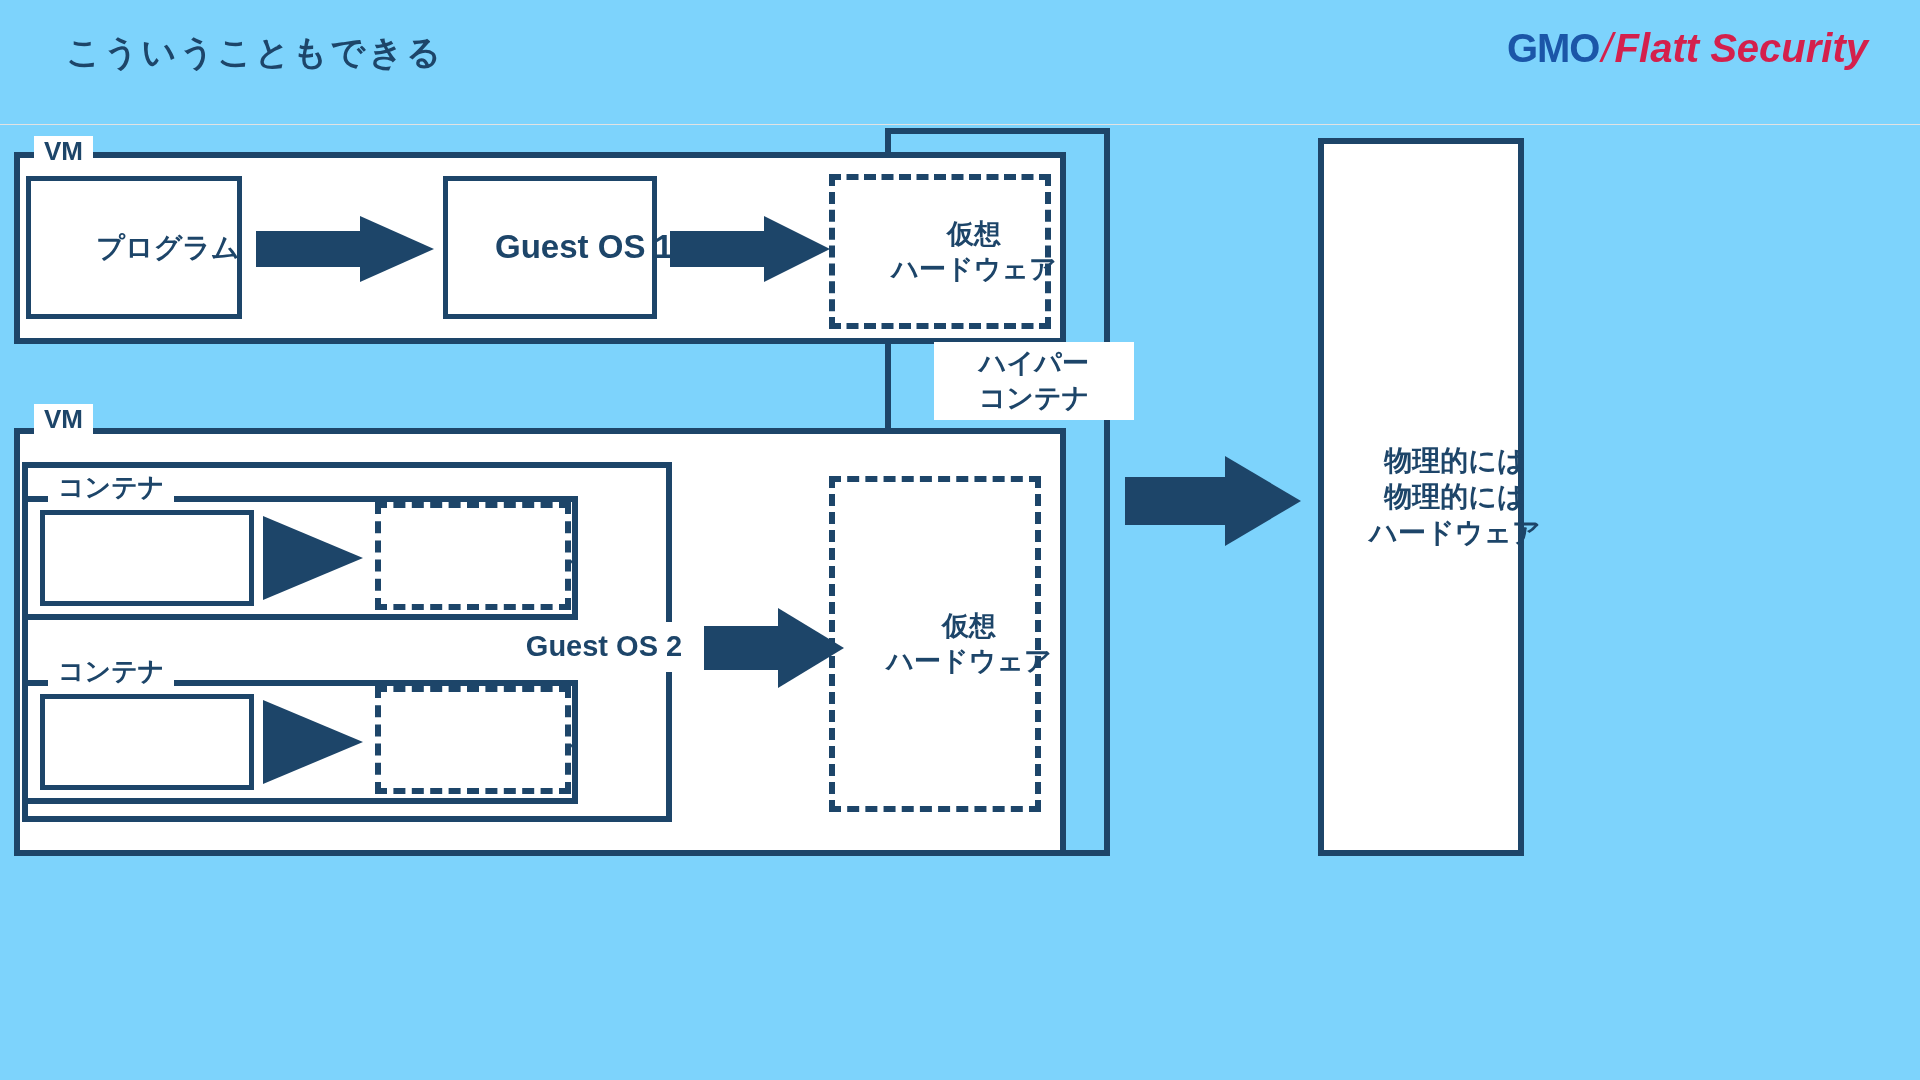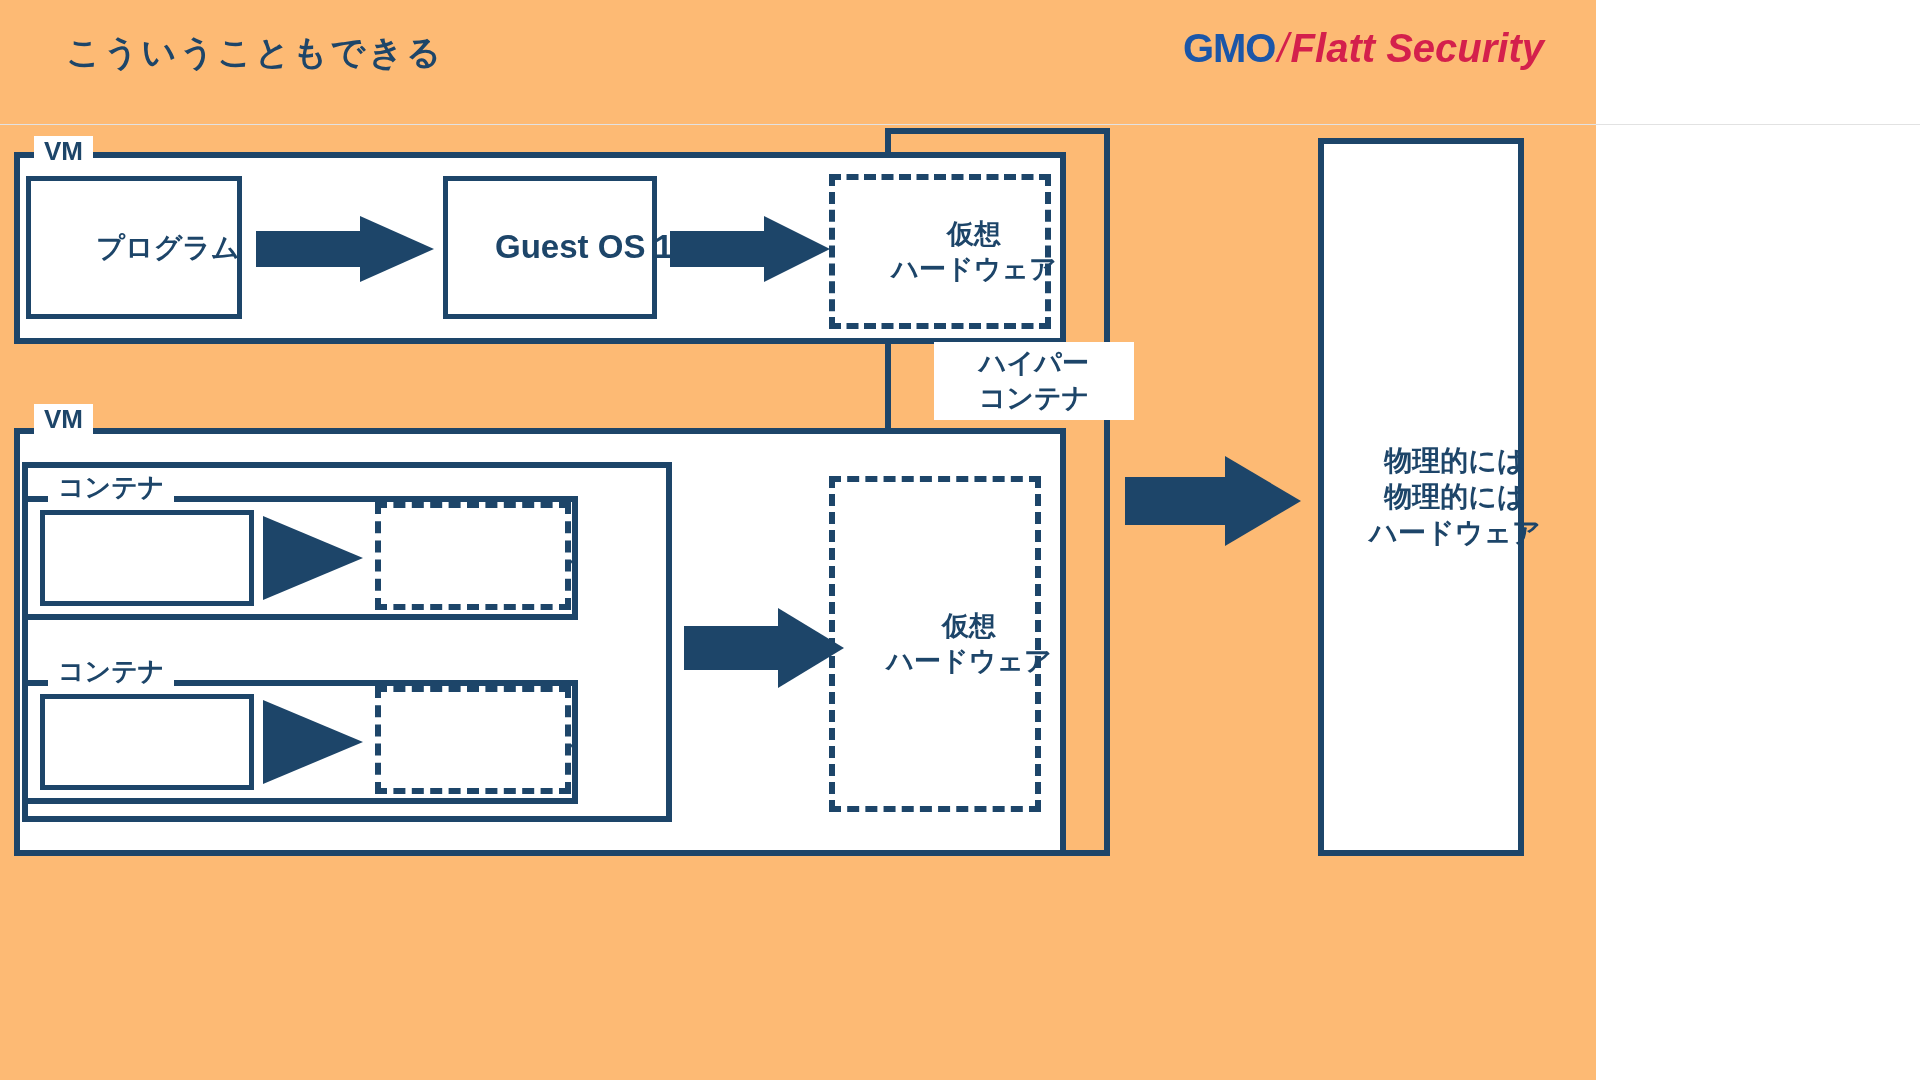--- a/index.html
+++ b/index.html
@@ -2,21 +2,21 @@
 <html><head>
 <meta charset="utf-8">
 <style>
   * { box-sizing: border-box; margin: 0; padding: 0; }
   html, body {
     width: 1920px; height: 1080px;
     background: #ffffff;
     font-family: "Liberation Sans", "DejaVu Sans", sans-serif;
     overflow: hidden;
   }
-  #stage { position: relative; width: 1596px; height: 1080px; background: #fdba74; }
+  #stage { position: relative; width: 1920px; height: 1080px; background: #7dd3fc; }
 
   
   .hdr-title {
     position: absolute; left: 66px; top: 30px;
     font-size: 34px; font-weight: 700; color: #1d4569;
     letter-spacing: 3px;
   }
   .hdr-rule {
     position: absolute; left: 0; top: 124px; width: 1920px; height: 1px;
     background: #e2e2e2;
@@ -125,20 +125,21 @@
 
   <div class="ctext" style="left:900px; top:342px; width:200px; height:78px; font-size:27px; flex-direction:column; z-index:8; background:#fff;">
     <span>ハイパー</span>
     <span>コンテナ</span>
   </div>
 
   <div class="box" style="left:14px; top:428px; width:1052px; height:428px; background:#fff; z-index:3;"></div>
   <div class="lbl" style="left:34px; top:404px; font-size:26px; line-height:30px;">VM</div>
 
   <div class="box" style="left:22px; top:462px; width:650px; height:360px; background:#fff; z-index:4;"></div>
+  <div class="ctext" style="left:470px; top:622px; width:200px; height:50px; font-size:29px; background:#fff; z-index:9;">Guest OS 2</div>
 
   <div class="box" style="left:22px; top:496px; width:556px; height:124px; background:#fff; z-index:5;"></div>
   <div class="lbl" style="left:48px; top:472px; font-size:26px; line-height:30px; z-index:9;">コンテナ</div>
 
   <div class="box thin" style="left:40px; top:510px; width:214px; height:96px; background:#fff; z-index:6;"></div>
   <div class="ctext" style="left:40px; top:510px; width:214px; height:96px; font-size:27px;">プログラム</div>
 
   <div class="tri" style="left:263px; top:516px; border-left-width:100px; border-top-width:42px; border-bottom-width:42px;"></div>
 
   <div class="dashbox" style="left:375px; top:502px; width:196px; height:108px; background:#fff; z-index:6;"></div>

